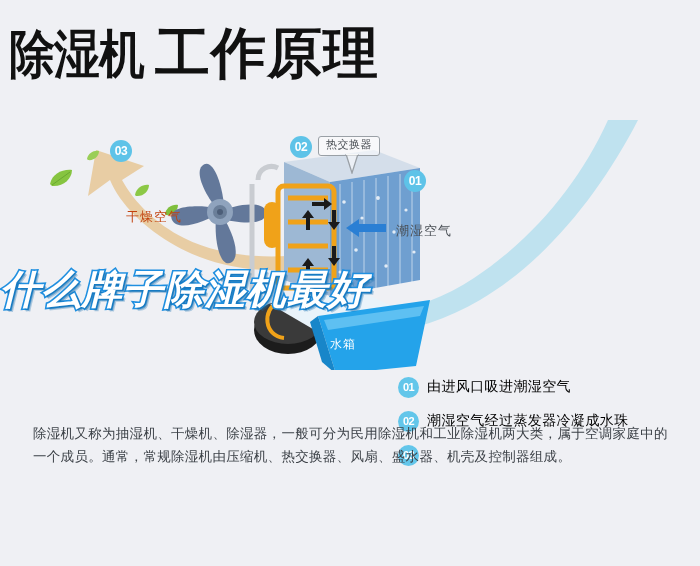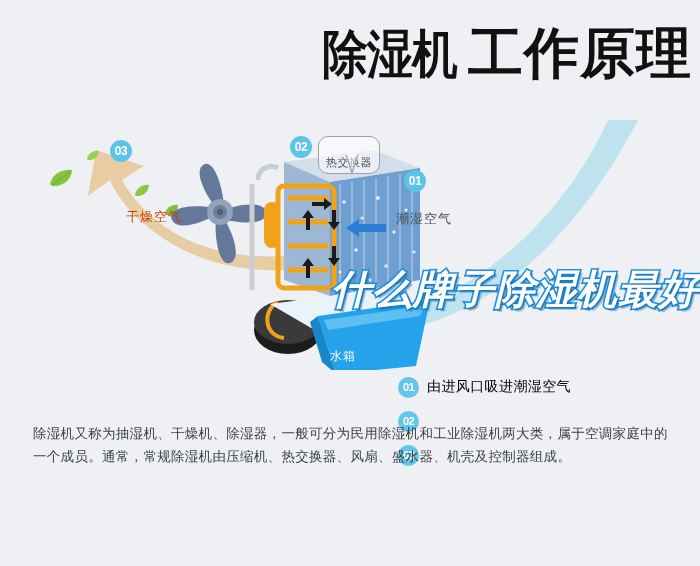--- a/index.html
+++ b/index.html
@@ -14,21 +14,21 @@
     overflow: hidden;
     position: relative;
   }
 
   
   .title-wrap {
     position: absolute;
     top: 26px;
     left: 0;
     width: 692px;
-    text-align: right;
+    text-align: left;
     height: 80px;
   }
   .title-a, .title-b {
     display: inline-block;
     color: #111111;
     font-weight: bold;
     line-height: 1;
     vertical-align: middle;
   }
   .title-a {
@@ -109,23 +109,23 @@
   }
   .marker.m03 { left: 110px; top: 22px; }
   .marker.m02 { left: 290px; top: 18px; }
   .marker.m01 { left: 404px; top: 52px; }
 
   
   .callout {
     position: absolute;
     left: 318px;
     top: 18px;
-    padding: 18px 7px 3px 7px;
+    padding: 0 7px 3px 7px;
     border: 1.3px solid #9aa0a6;
-    border-radius: 10px;
+    border-radius: 3px;
     background: rgba(255,255,255,0.55);
     font-size: 11px;
     color: #4a4f55;
     white-space: nowrap;
     letter-spacing: 0.5px;
   }
   .callout-tail {
     position: absolute;
     left: 345px;
     top: 36px;
@@ -135,23 +135,23 @@
 
   
   .dia-label {
     position: absolute;
     font-size: 13px;
     color: #4a4f55;
     white-space: nowrap;
     letter-spacing: 1px;
   }
   .lbl-dry   { left: 126px; top: 90px; color: #c2410c; }
-  .lbl-moist { left: 396px; top: 92px; text-align: right; }
+  .lbl-moist { left: 396px; top: 104px; text-align: right; }
   .lbl-tank  {
-    left: 330px; top: 230px;
+    left: 330px; top: 218px;
     color: #ffffff;
     font-size: 12px;
     letter-spacing: 1px;
   }
 
   
   .legend {
     position: absolute;
     left: 398px;
     top: 252px;
@@ -182,21 +182,21 @@
     letter-spacing: 0.4px;
     white-space: nowrap;
   }
 
   
   .watermark {
     position: absolute;
     left: 0;
     top: 262px;
     width: 700px;
-    text-align: right;
+    text-align: left;
     font-size: 40px;
     font-weight: bold;
     font-style: italic;
     color: #ffffff;
     letter-spacing: 1px;
     -webkit-text-stroke: 3.2px #1f8fe0;
     paint-order: stroke fill;
     text-shadow:
        2px 2px 0 rgba(20,110,175,0.45),
        3px 3px 0 rgba(20,110,175,0.30);
@@ -341,20 +341,21 @@
   <div class="dia-label lbl-moist">潮湿空气</div>
   <div class="dia-label lbl-tank">水箱</div>
 
   <div class="legend">
     <div class="legend-row">
       <div class="legend-num">01</div>
       <div class="legend-text">由进风口吸进潮湿空气</div>
     </div>
     <div class="legend-row">
       <div class="legend-num">02</div>
+      <div class="legend-text">潮湿空气经过蒸发器冷凝成水珠</div>
     </div>
     <div class="legend-row">
       <div class="legend-num">03</div>
     </div>
   </div>
 </div>
 
 <div class="watermark">什么牌子除湿机最好</div>
 
 <div class="copy">

